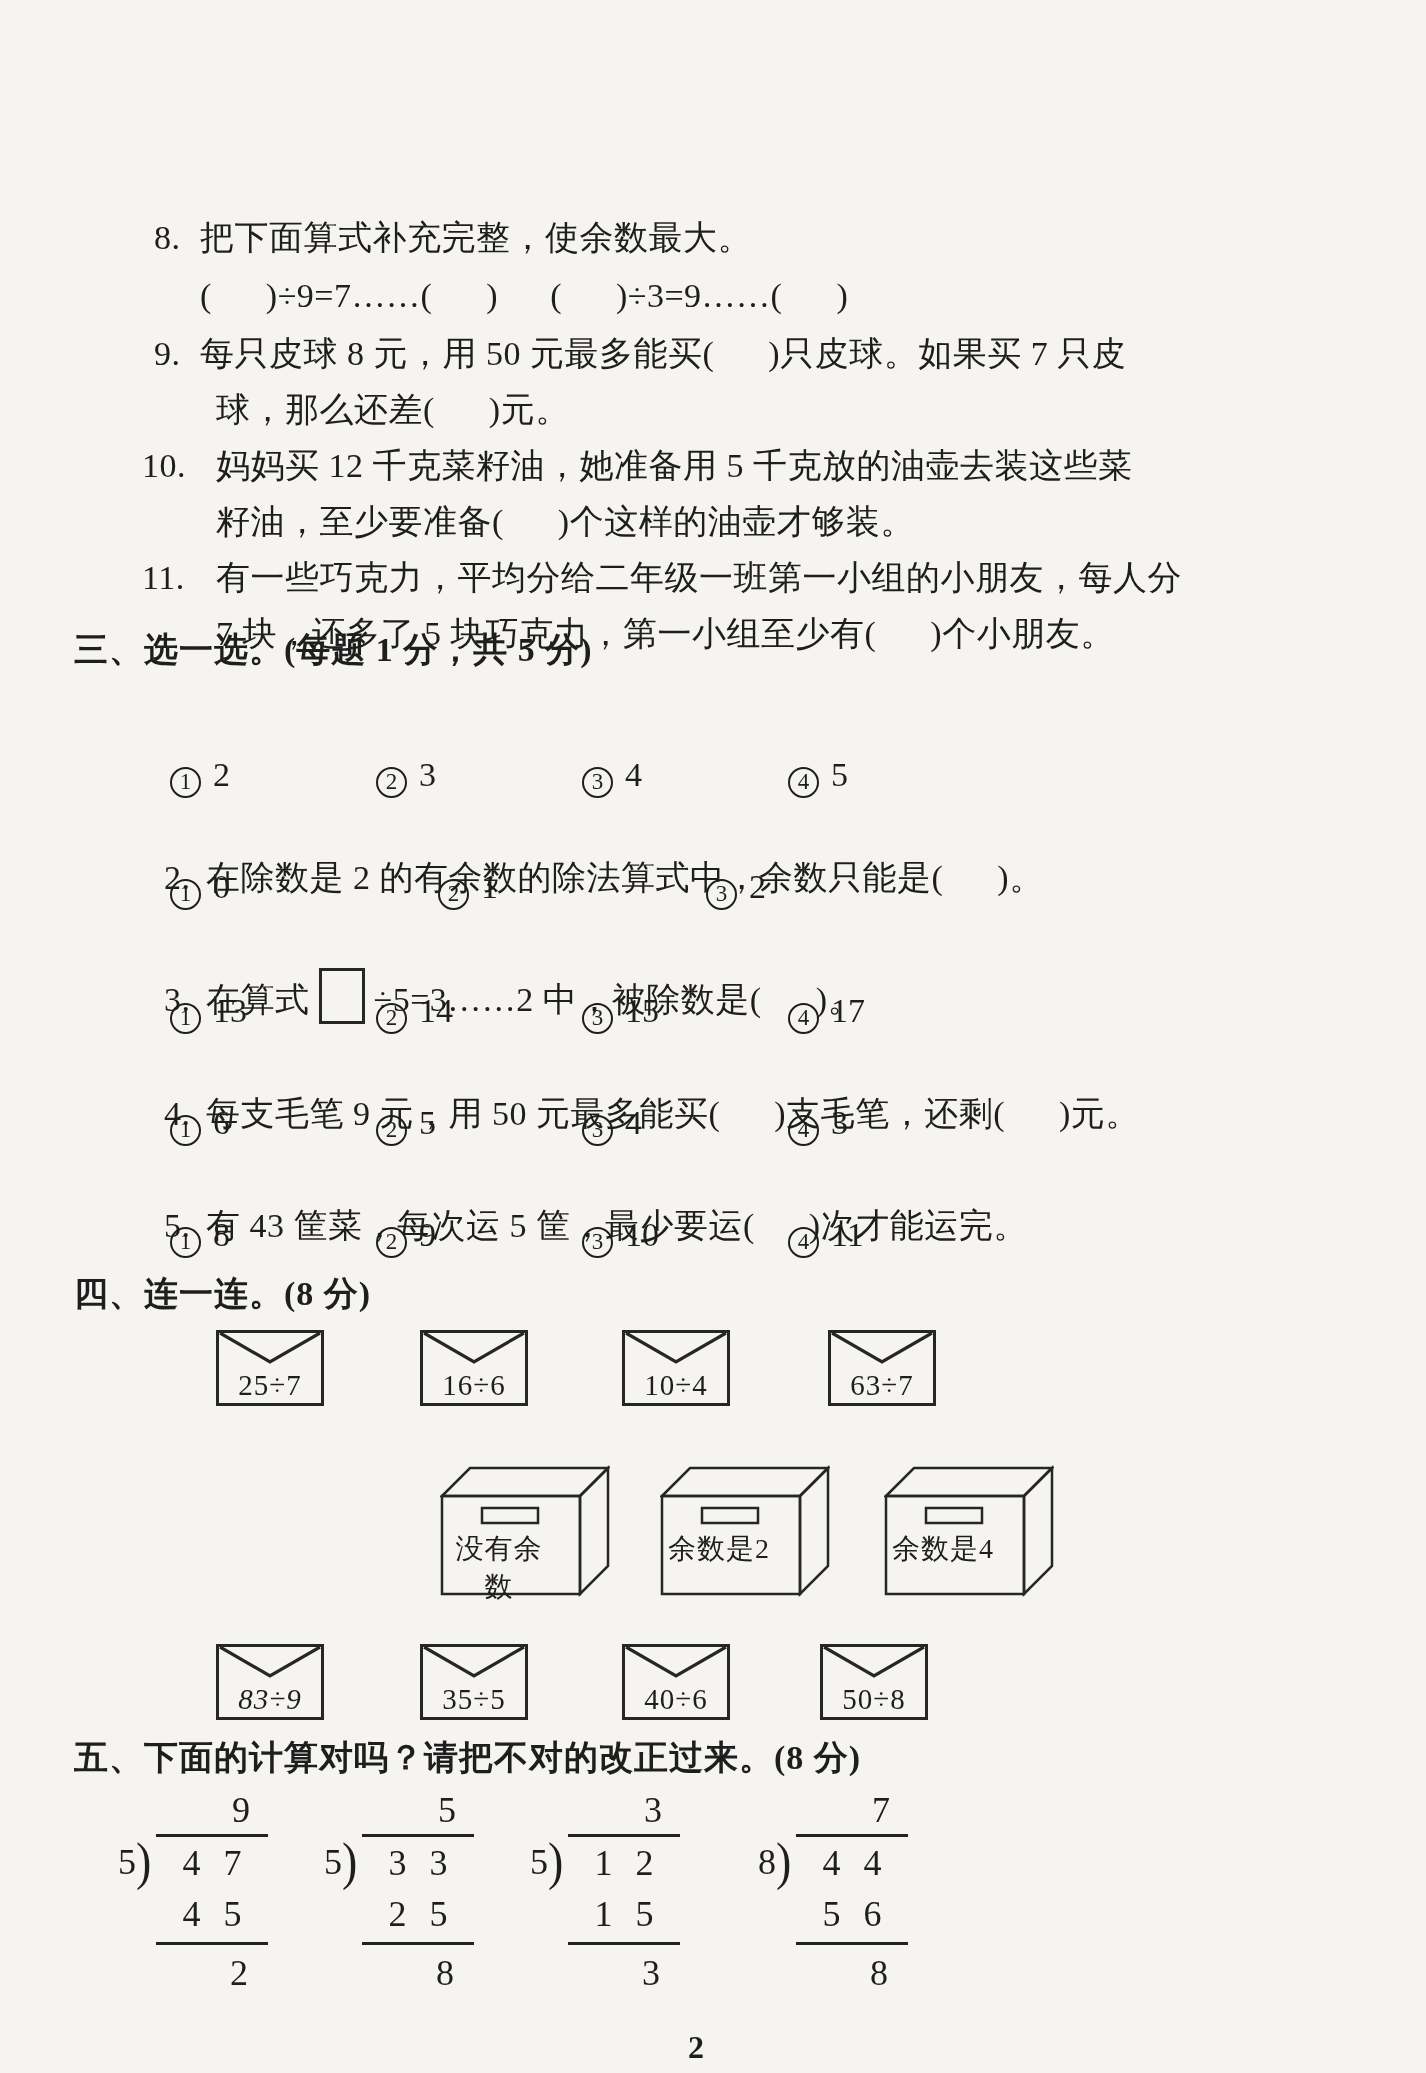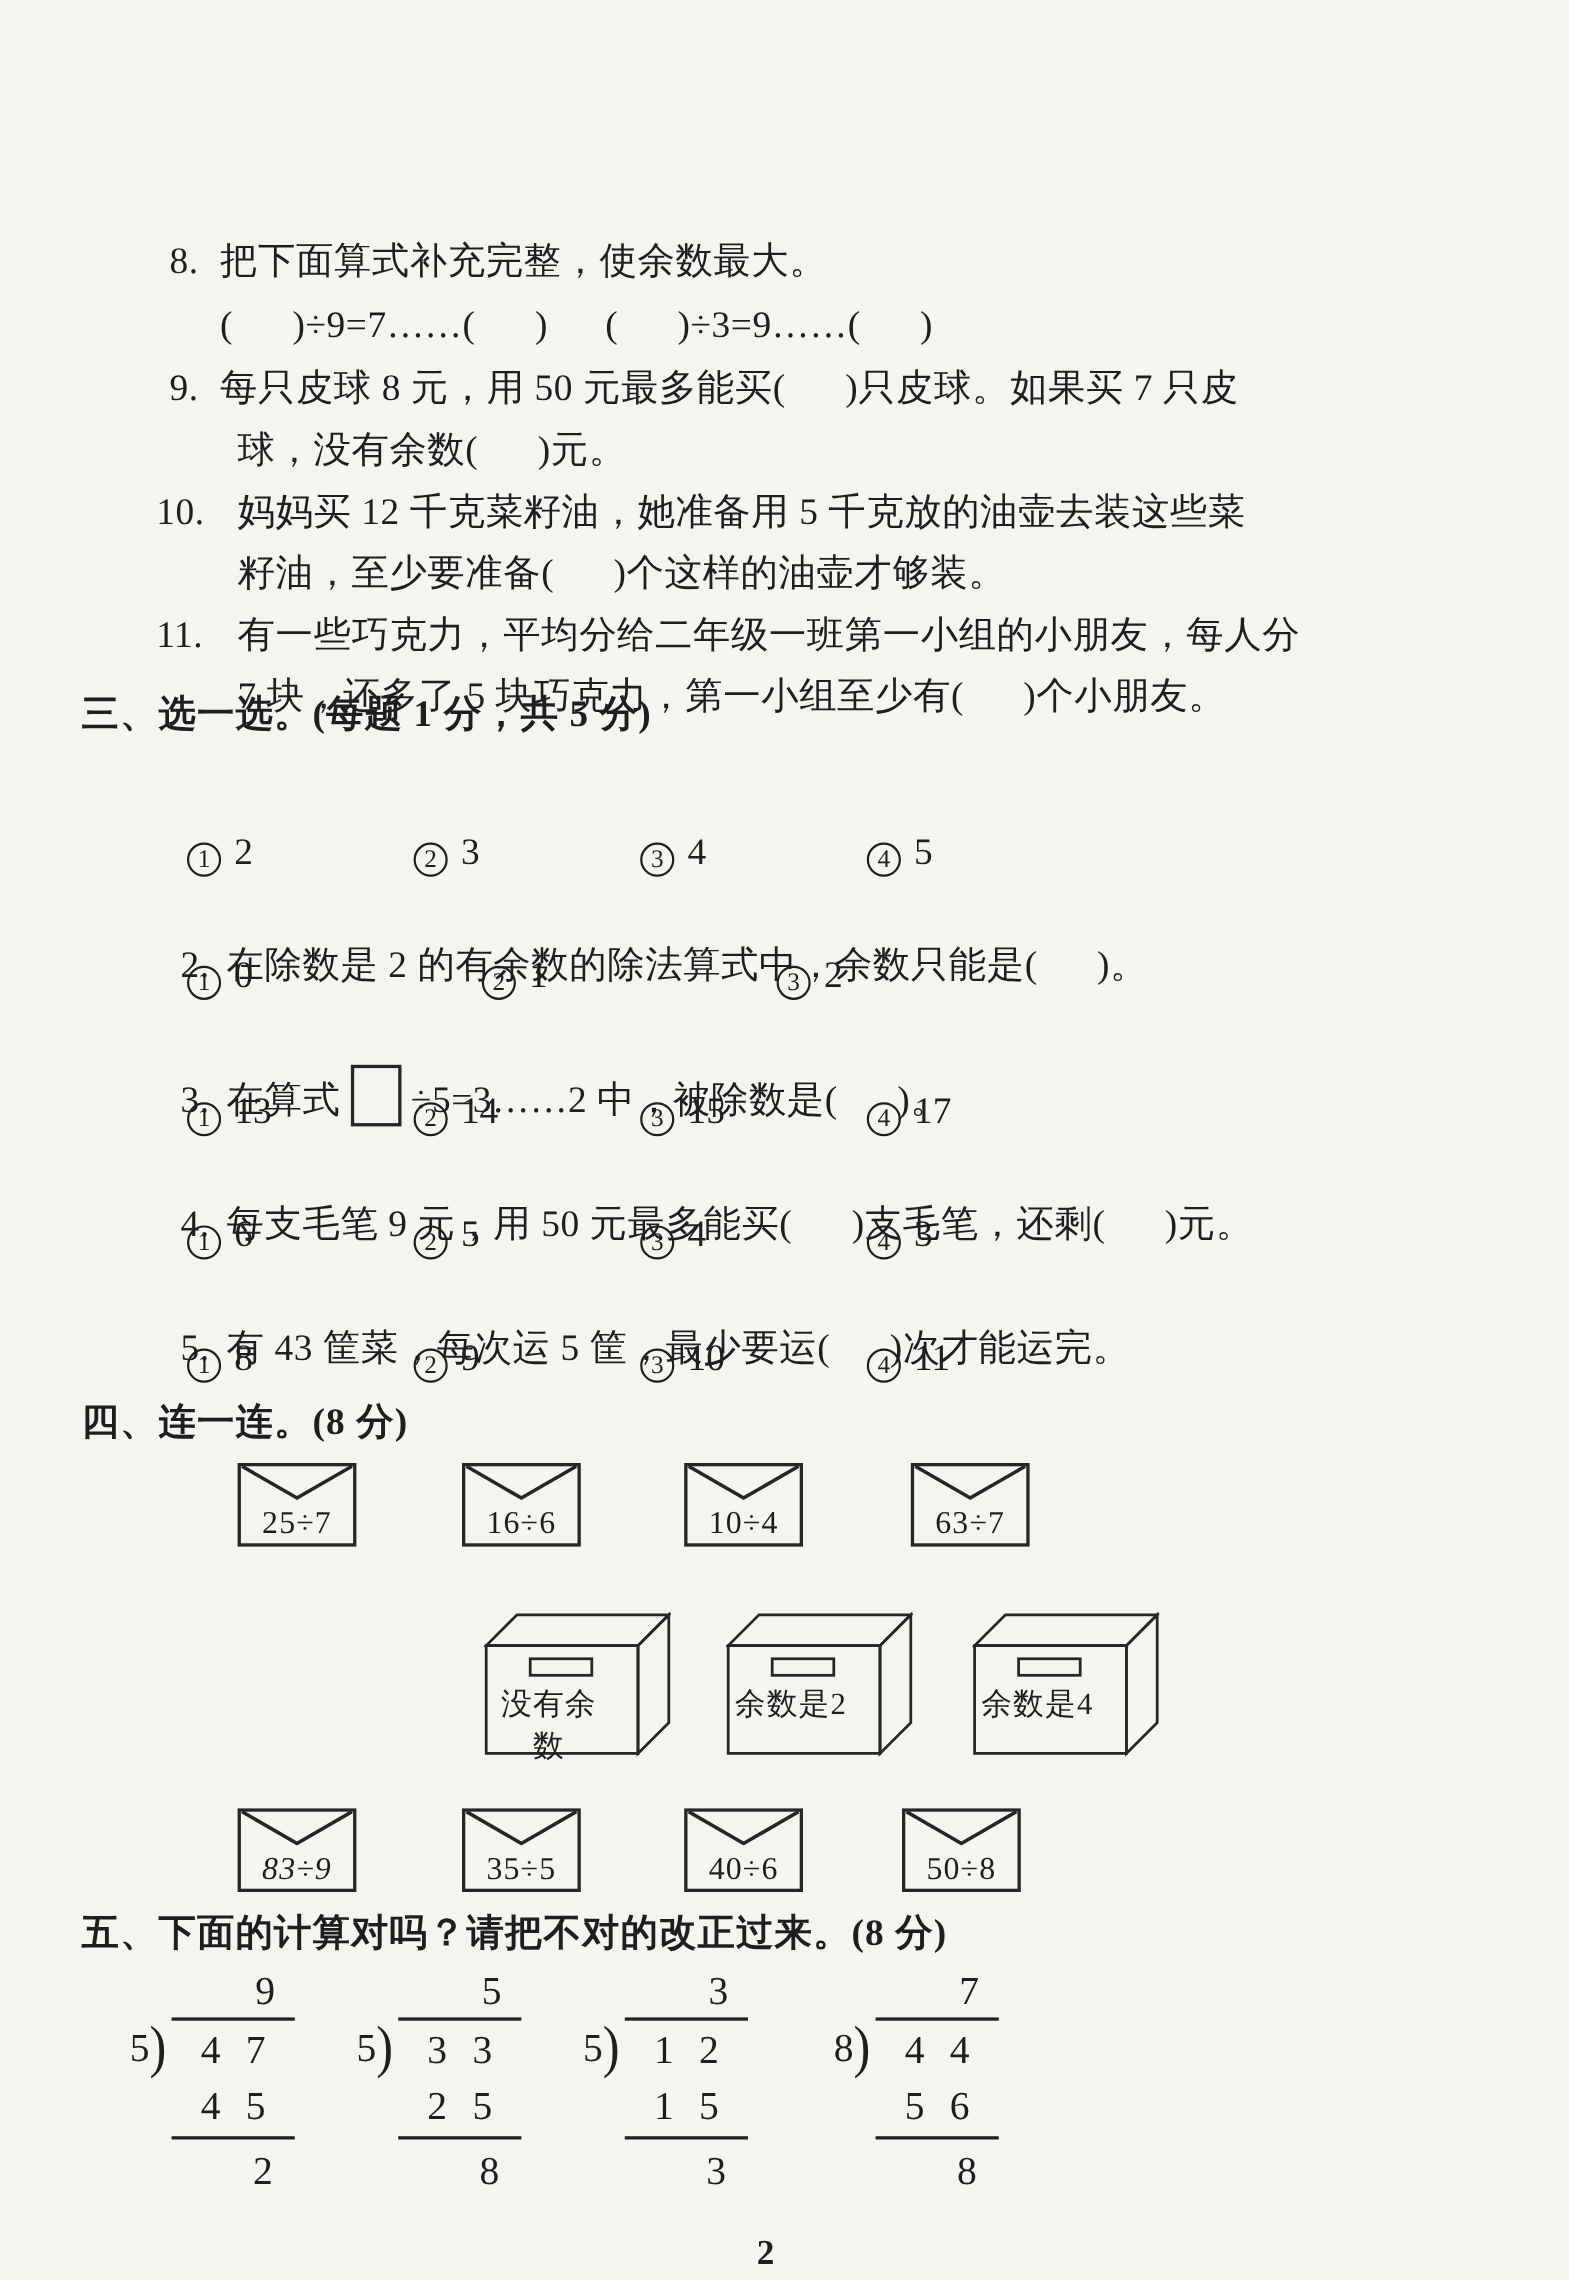--- a/index.html
+++ b/index.html
@@ -71,21 +71,21 @@
     <span class="qnum">8.</span><span>把下面算式补充完整，使余数最大。</span>
   </div>
   <div class="line" style="top:186px; left:164px;">
     <span>(      )÷9=7……(      )</span><span style="margin-left:52px;">(      )÷3=9……(      )</span>
   </div>
 
   <div class="line" style="top:244px; left:118px;">
     <span class="qnum">9.</span><span>每只皮球 8 元，用 50 元最多能买(      )只皮球。如果买 7 只皮</span>
   </div>
   <div class="line" style="top:300px; left:180px;">
-    <span>球，没有余数(      )元。</span>
+    <span>球，那么还差(      )元。</span>
   </div>
 
   <div class="line" style="top:356px; left:106px;">
     <span class="qnum2">10.</span><span>妈妈买 12 千克菜籽油，她准备用 5 千克放的油壶去装这些菜</span>
   </div>
   <div class="line" style="top:412px; left:180px;">
     <span>籽油，至少要准备(      )个这样的油壶才够装。</span>
   </div>
 
   <div class="line" style="top:468px; left:106px;">

